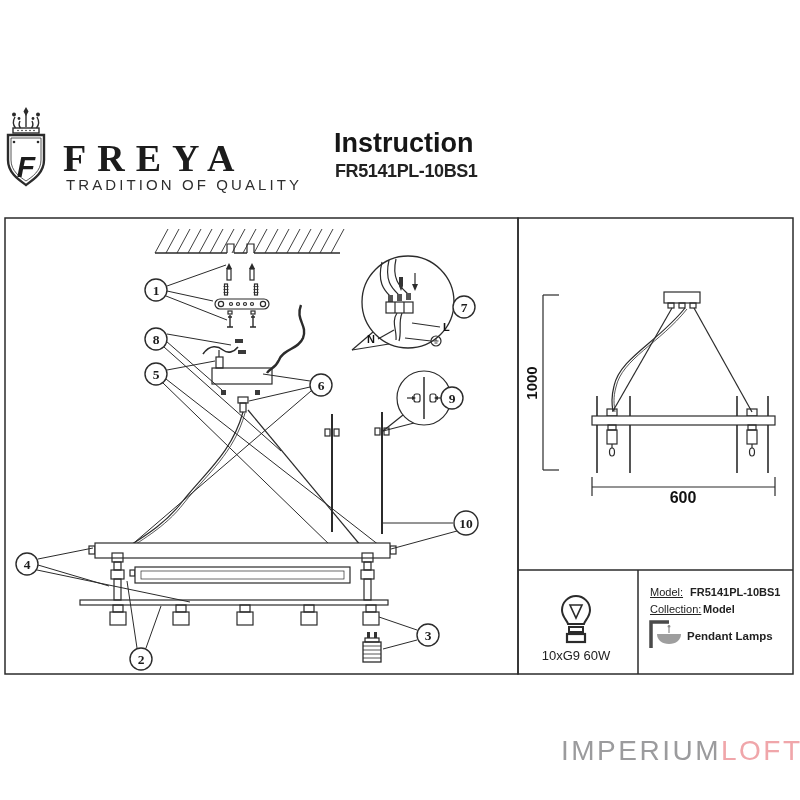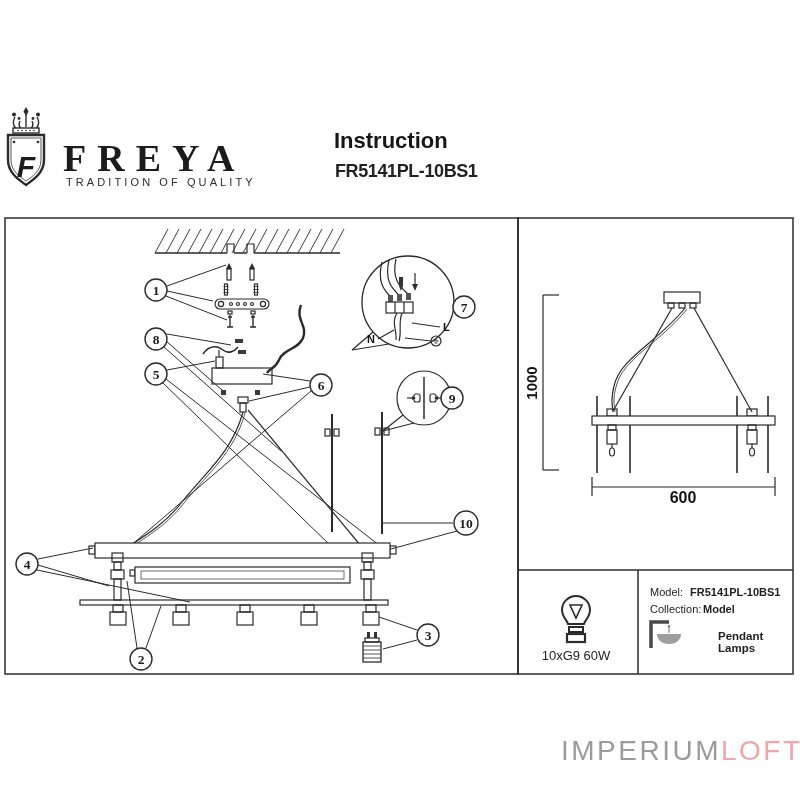--- a/index.html
+++ b/index.html
@@ -2,32 +2,32 @@
 <html><head>
 <meta charset="utf-8">
 <style>
   html,body{margin:0;padding:0;}
   body{width:800px;height:800px;background:#ffffff;position:relative;overflow:hidden;
        font-family:"Liberation Sans",sans-serif;color:#2b2b2b;}
   .abs{position:absolute;}
   
   .brand{left:63px;top:136px;font-family:Liberation Serif, serif;font-weight:700;
          font-size:38px;letter-spacing:11px;color:#1c1c1c;white-space:nowrap;}
-  .tagline{left:66px;top:176px;font-size:11px;letter-spacing:3.1px;color:#2e2e2e;white-space:nowrap;}
-  .doc-title{left:334px;top:128px;font-size:22px;font-weight:700;color:#161616;}
+  .tagline{left:66px;top:176px;font-size:15px;letter-spacing:3.1px;color:#2e2e2e;white-space:nowrap;}
+  .doc-title{left:334px;top:128px;font-size:27px;font-weight:700;color:#161616;}
   .doc-model{left:335px;top:161px;font-size:18px;font-weight:700;letter-spacing:-0.4px;color:#222;}
   
   .spec-row{font-size:11px;color:#222;white-space:nowrap;}
-  .spec-label{font-weight:400;}
+  .spec-label{font-weight:400;text-decoration:underline;}
   .spec-value{font-weight:700;}
   .m-label{left:650px;top:586px;}
   .m-value{left:690px;top:586px;}
   .c-label{left:650px;top:603px;}
   .c-value{left:703px;top:603px;}
-  .cat-text{left:718px;top:630px;font-size:11.5px;font-weight:700;color:#222;}
+  .cat-text{left:687px;top:630px;font-size:11.5px;font-weight:700;color:#222;}
   .bulb-caption{left:528px;top:648px;width:96px;text-align:center;font-size:13px;color:#222;}
   
   .watermark{left:561px;top:735px;font-size:28px;font-weight:300;letter-spacing:2.5px;white-space:nowrap;}
   svg{position:absolute;left:0;top:0;}
   svg text{font-family:"Liberation Sans",sans-serif;}
   .callout-num{font-family:"Liberation Serif",serif;font-weight:700;font-size:13.5px;fill:#1d1d1d;}
   .wire-label{font-weight:700;font-size:11px;fill:#111;}
   .dim-label{font-weight:700;fill:#111;}
 </style>
 </head>

